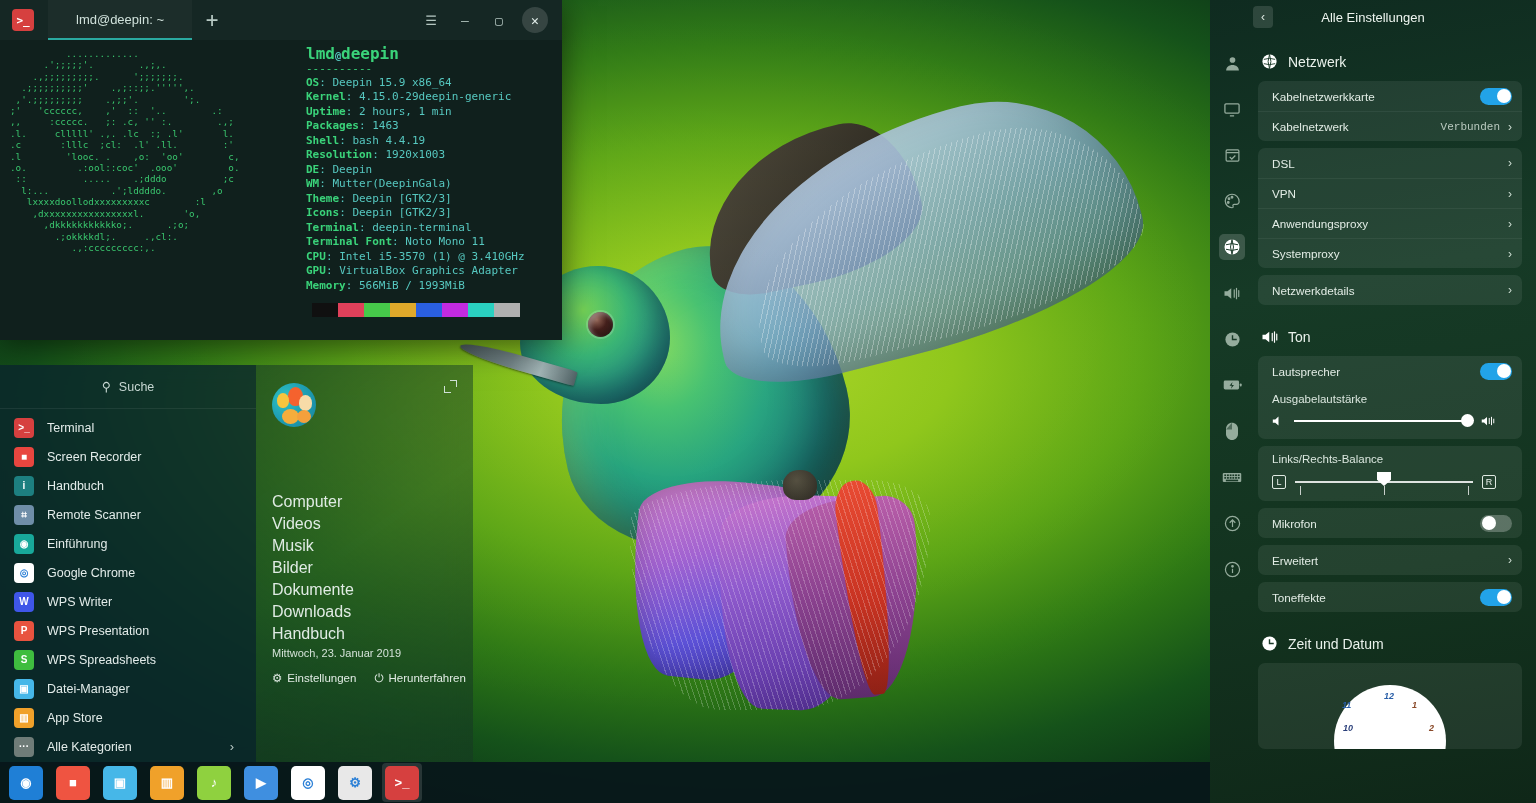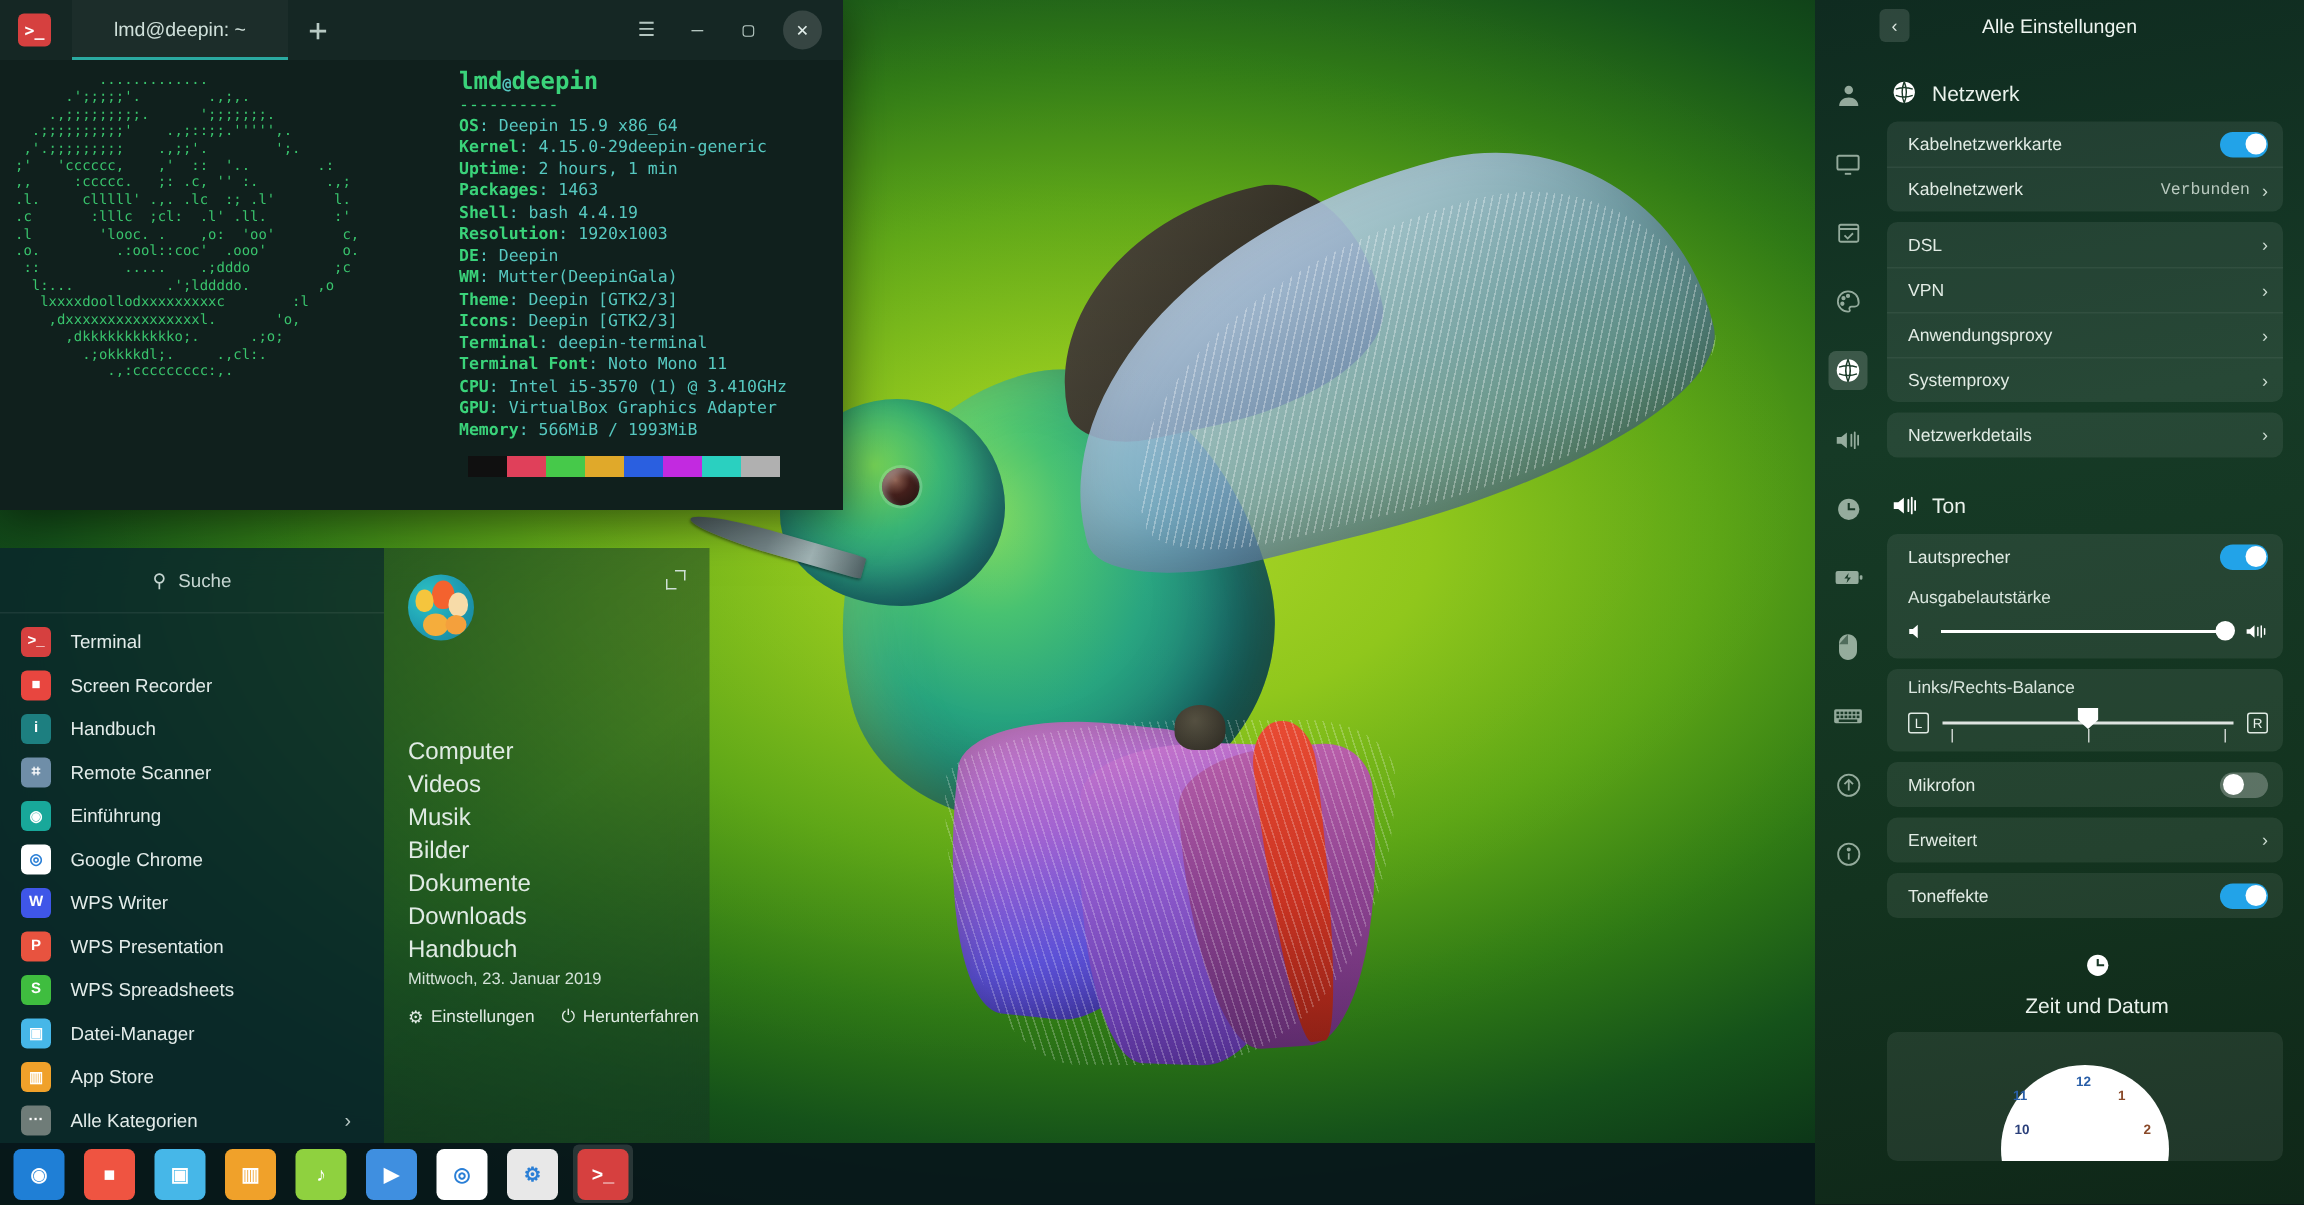--- a/index.html
+++ b/index.html
@@ -227,34 +227,34 @@
   .row + .row { border-top:1px solid rgba(255,255,255,0.06); }
   .row .val { margin-left:auto; color:#b9c9bf; font-size:11px;font-family:Liberation Mono, monospace; }
   .row .chev { margin-left:8px; color:#cdddd2; font-size:12px; }
   .row.has-chev .chev { margin-left:auto; }
   .toggle { margin-left:auto; width:32px; height:17px; border-radius:9px; position:relative; flex:none; }
   .toggle.on { background:#22a3e8; }
   .toggle.off { background:rgba(255,255,255,0.26); }
   .toggle .knob { position:absolute; top:1.5px; width:14px; height:14px; border-radius:50%; background:#fff; }
   .toggle.on .knob { right:1.5px; }
   .toggle.off .knob { left:1.5px; }
-  .slider-block { padding:7px 10px 12px 14px; }
+  .slider-block { padding:7px 26px 12px 14px; }
   .slider-label { color:#dae6de; font-size:11.5px; margin-bottom:10px; }
   .slider-row { display:flex; align-items:center; gap:9px; }
   .track { flex:1; height:2px; background:rgba(255,255,255,0.85); position:relative; }
   .track .fill { position:absolute; left:0; top:0; height:2px; background:#fff; }
   .knob-round { position:absolute; top:-6px; width:13px; height:13px; border-radius:50%; background:#fff; }
   .track-bal { flex:1; height:2px; background:rgba(255,255,255,0.85); position:relative; }
   .knob-tri { position:absolute; top:-9px; width:14px; height:14px; background:#fff; clip-path:polygon(0 0,100% 0,100% 55%,50% 100%,0 55%); }
   .tick { position:absolute; top:5px; width:1px; height:9px; background:rgba(255,255,255,0.75); }
   .lr-box { width:14px; height:14px; border:1px solid #dfe9e2; color:#eaf2ec; font-size:9px;
             display:flex; align-items:center; justify-content:center; border-radius:2px; flex:none; }
   .spk { color:#fff; font-size:13px; display:flex; align-items:center; flex:none; }
   #clock-card { background:rgba(255,255,255,0.075); border-radius:7px; margin:0 14px 0 4px; height:86px;
-                position:relative; overflow:hidden; }
+                position:relative; overflow:hidden;font-style:italic; }
   #analog {
     position:absolute; left:50%; transform:translateX(-50%); top:22px;
     width:112px; height:112px; border-radius:50%; background:#fff;
   }
   .cn { position:absolute; font-size:9px; font-weight:bold; }
 
   
   #dock {
     position:absolute; left:0; bottom:0; width:1210px; height:41px;
     background:rgba(8,22,26,0.92); display:flex; align-items:center; padding-left:6px; gap:7px;
@@ -658,21 +658,21 @@
       </div>
       <div class="card">
         <div class="row">
           <span>Toneffekte</span>
           <span class="toggle on">
               <span class="knob"></span>
             </span>
         </div>
       </div>
 
-      <div class="sec-head" style="margin-top:22px;flex-direction:column;">
+      <div class="sec-head" style="margin-top:22px;">
         <span class="sec-ico">
           <svg width="17" height="17" viewBox="0 0 24 24">
               <circle cx="12" cy="12" r="10" fill="#fff"></circle>
               <path d="M12 6v6h6" stroke="#1a3a28" stroke-width="2" fill="none"></path>
             </svg>
         </span>
         <span>Zeit und Datum</span>
       </div>
       <div id="clock-card">
         <div id="analog">

